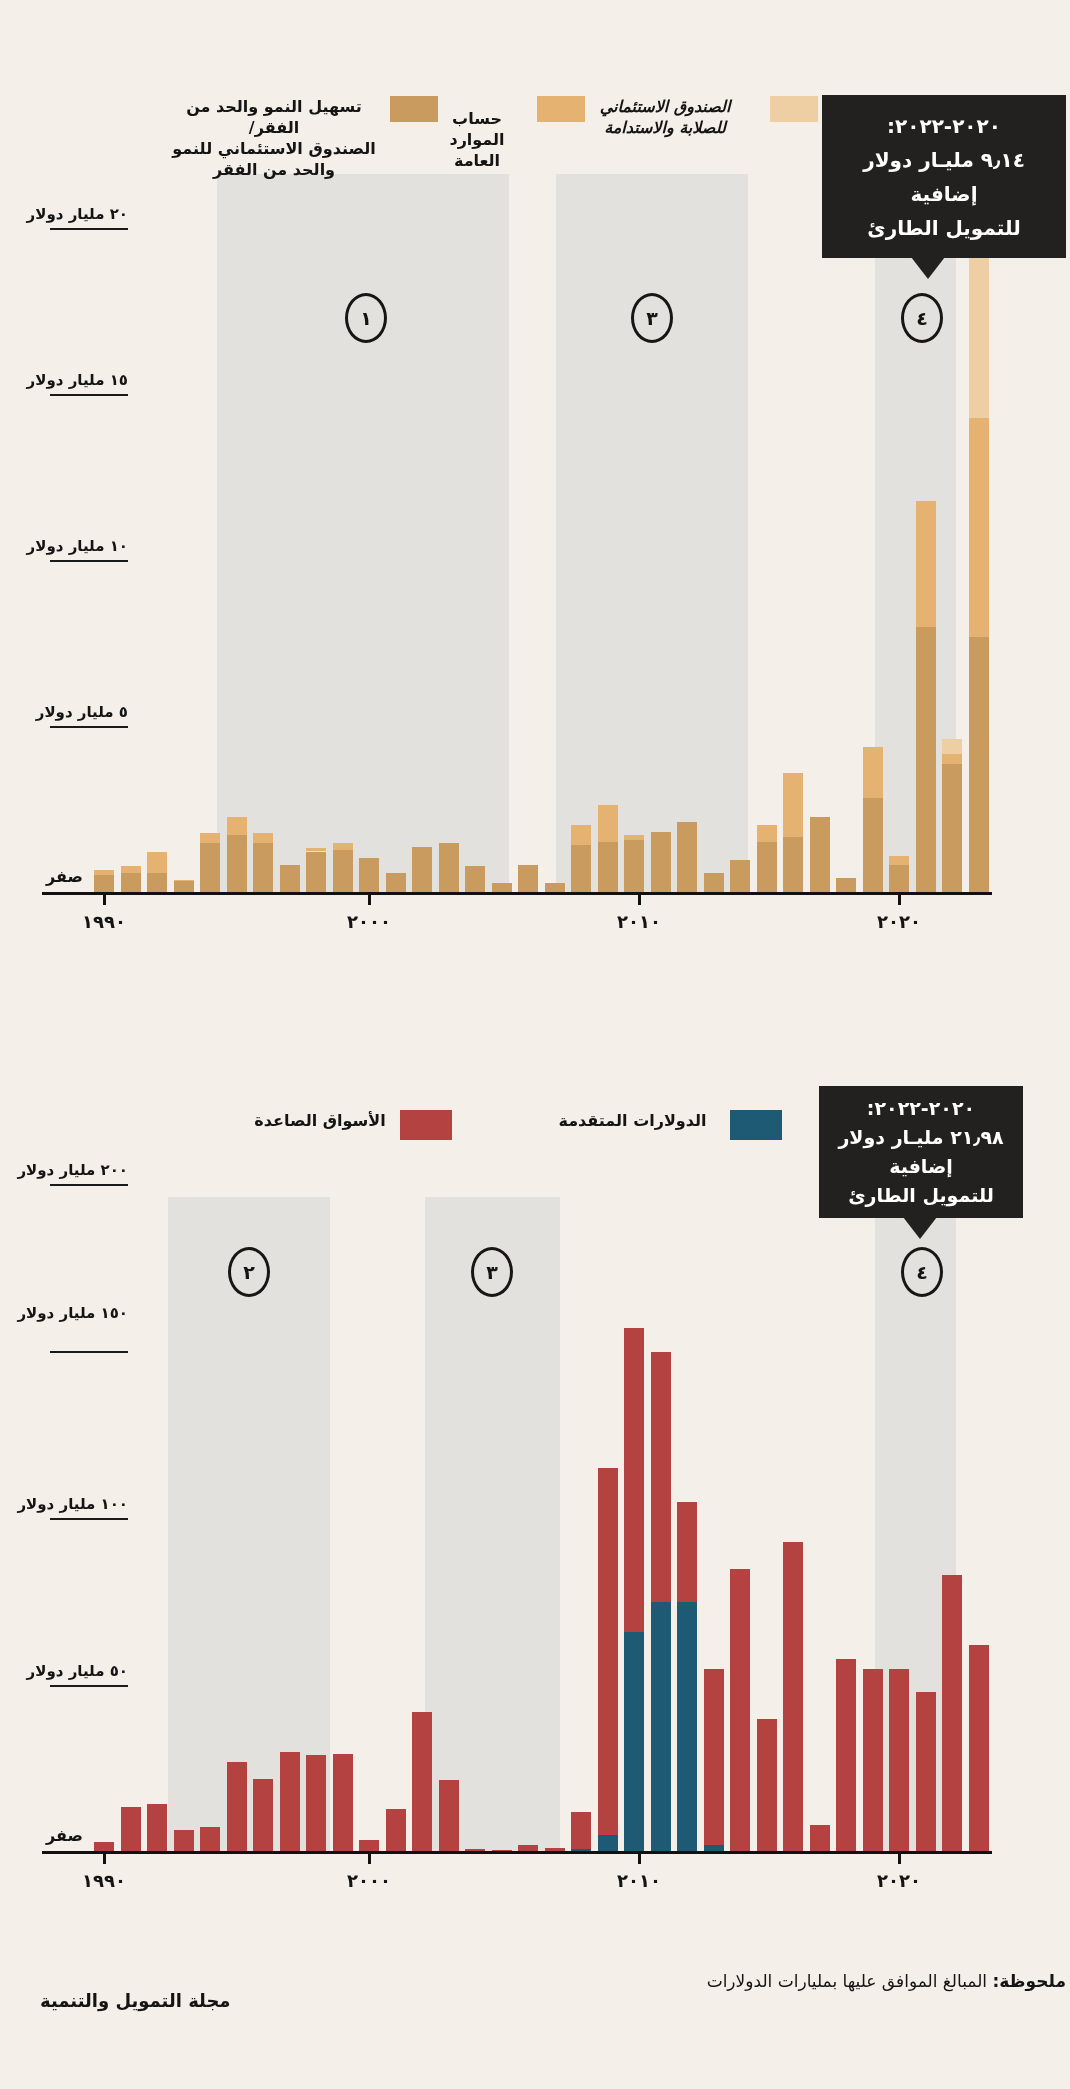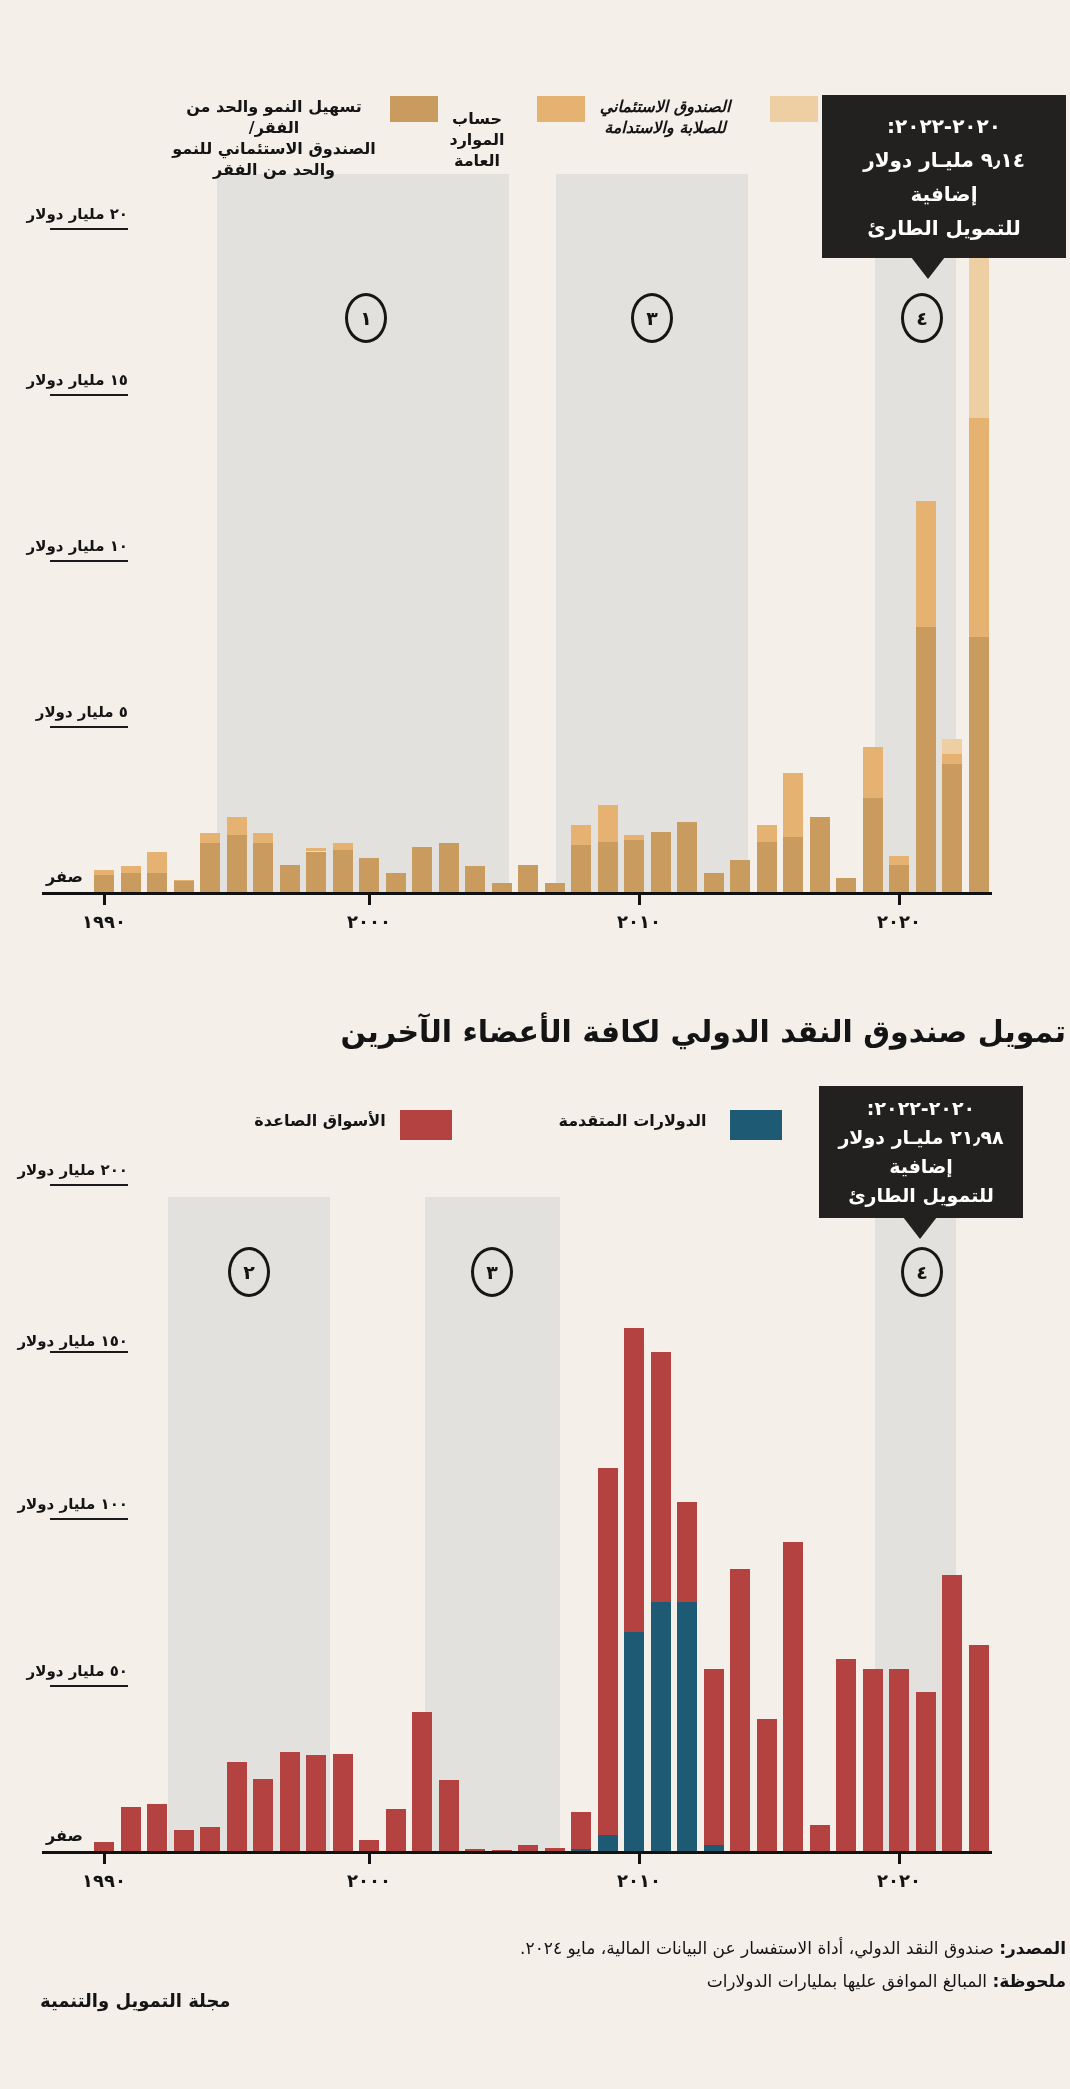--- a/index.html
+++ b/index.html
@@ -27,21 +27,20 @@
   .src,.note{position:absolute;font-size:17px;direction:rtl;white-space:nowrap;}
   .src b,.note b{font-weight:800;}
   .brand{position:absolute;font-size:18px;font-weight:800;direction:rtl;white-space:nowrap;}
 </style>
 </head>
 <body>
 
 <div id="canvas">
 
 
-  <div class="abs title" style="right:4px;top:1014px;">تمويل صندوق النقد الدولي لكافة الأعضاء الآخرين</div>
 
   <div id="gen">
       <div class="abs band" style="left: 217px; top: 174px; width: 292px; height: 719px;"></div>
       <div class="abs band" style="left: 556px; top: 174px; width: 192px; height: 719px;"></div>
       <div class="abs band" style="left: 875px; top: 174px; width: 81px; height: 719px;"></div>
       <div class="barseg" style="left: 94px; top: 874.74px; width: 20px; height: 18.26px; background: rgb(201, 155, 95);"></div>
       <div class="barseg" style="left: 94px; top: 869.76px; width: 20px; height: 4.98px; background: rgb(229, 178, 114);"></div>
       <div class="barseg" style="left: 120.5px; top: 873.08px; width: 20px; height: 19.92px; background: rgb(201, 155, 95);"></div>
       <div class="barseg" style="left: 120.5px; top: 866.44px; width: 20px; height: 6.64px; background: rgb(229, 178, 114);"></div>
       <div class="barseg" style="left: 147px; top: 873.08px; width: 20px; height: 19.92px; background: rgb(201, 155, 95);"></div>
@@ -169,21 +168,21 @@
       <div class="barseg" style="left: 783px; top: 1541.85px; width: 20px; height: 310.155px; background: rgb(179, 66, 64);"></div>
       <div class="barseg" style="left: 809.5px; top: 1825.32px; width: 20px; height: 26.68px; background: rgb(179, 66, 64);"></div>
       <div class="barseg" style="left: 836px; top: 1658.57px; width: 20px; height: 193.43px; background: rgb(179, 66, 64);"></div>
       <div class="barseg" style="left: 862.5px; top: 1668.58px; width: 20px; height: 183.425px; background: rgb(179, 66, 64);"></div>
       <div class="barseg" style="left: 889px; top: 1668.58px; width: 20px; height: 183.425px; background: rgb(179, 66, 64);"></div>
       <div class="barseg" style="left: 915.5px; top: 1691.92px; width: 20px; height: 160.08px; background: rgb(179, 66, 64);"></div>
       <div class="barseg" style="left: 942px; top: 1575.19px; width: 20px; height: 276.805px; background: rgb(179, 66, 64);"></div>
       <div class="barseg" style="left: 968.5px; top: 1645.23px; width: 20px; height: 206.77px; background: rgb(179, 66, 64);"></div>
       <div class="ylab" style="left: 40px; width: 88px; top: 1161px;">٢٠٠ مليار دولار</div>
       <div class="yline" style="left: 50px; width: 78px; top: 1184px;"></div>
-      <div class="ylab" style="left: 40px; width: 88px; top: 1332px;">١٥٠ مليار دولار</div>
+      <div class="ylab" style="left: 40px; width: 88px; top: 1304px;">١٥٠ مليار دولار</div>
       <div class="yline" style="left: 50px; width: 78px; top: 1351px;"></div>
       <div class="ylab" style="left: 40px; width: 88px; top: 1495px;">١٠٠ مليار دولار</div>
       <div class="yline" style="left: 50px; width: 78px; top: 1518px;"></div>
       <div class="ylab" style="left: 40px; width: 88px; top: 1662px;">٥٠ مليار دولار</div>
       <div class="yline" style="left: 50px; width: 78px; top: 1685px;"></div>
       <div class="zero" style="left: 46px; top: 1826px;">صفر</div>
       <div class="axis" style="left: 42px; width: 950px; top: 1851px;"></div>
       <div class="xtick" style="left: 103px; top: 1854px; height: 10px;"></div>
       <div class="xlab" style="left: 69px; width: 70px; top: 1870px;">١٩٩٠</div>
       <div class="xtick" style="left: 368px; top: 1854px; height: 10px;"></div>
@@ -199,20 +198,17 @@
       <div class="legend-swatch" style="left: 730px; top: 1110px; width: 52px; height: 30px; background: rgb(30, 90, 115);"></div>
       <div class="legend-label" style="left: 250px; width: 140px; top: 1110px;">الأسواق الصاعدة</div>
       <div class="legend-swatch" style="left: 400px; top: 1110px; width: 52px; height: 30px; background: rgb(179, 66, 64);"></div>
       <div class="callout" style="left: 819px; top: 1086px; width: 204px; height: 132px; font-size: 19px; line-height: 29px;">٢٠٢٠-٢٠٢٢:
 ٢١٫٩٨ مليـار دولار
 إضافية
 للتمويل الطارئ</div>
       <div class="pointer" style="left: 903px; top: 1217px;"></div>
     </div>
 
-  <div class="src" style="right:4px;top:1938px;">
-    <b>المصدر:</b><span> صندوق النقد الدولي، أداة الاستفسار عن البيانات المالية، مايو ٢٠٢٤.</span>
-  </div>
   <div class="note" style="right:4px;top:1971px;text-align:right;">
     <b>ملحوظة:</b><span> المبالغ الموافق عليها بمليارات الدولارات</span>
   </div>
   <div class="brand" style="left:40px;top:1990px;">مجلة التمويل والتنمية</div>
 </div>
 
 </body></html>

